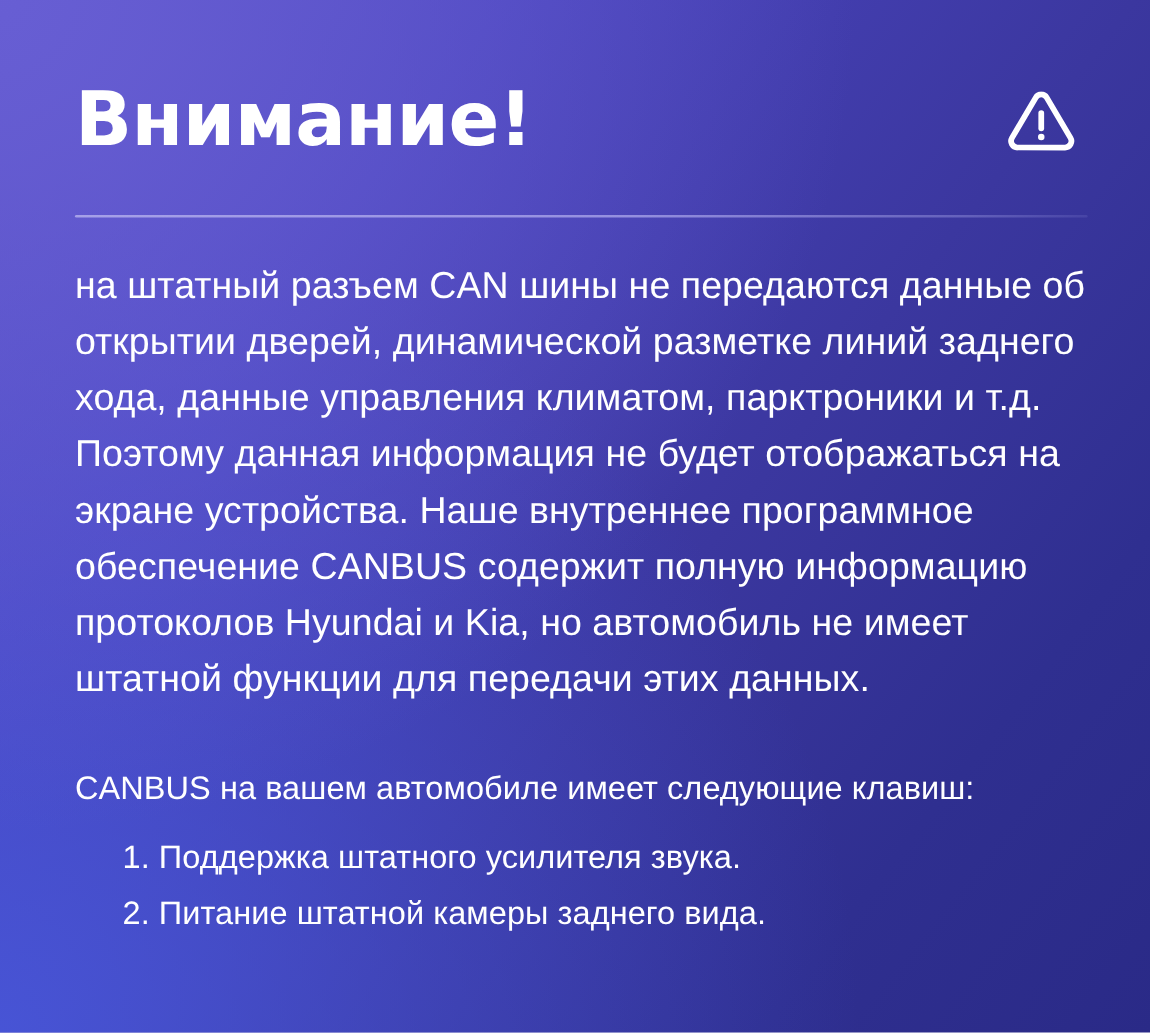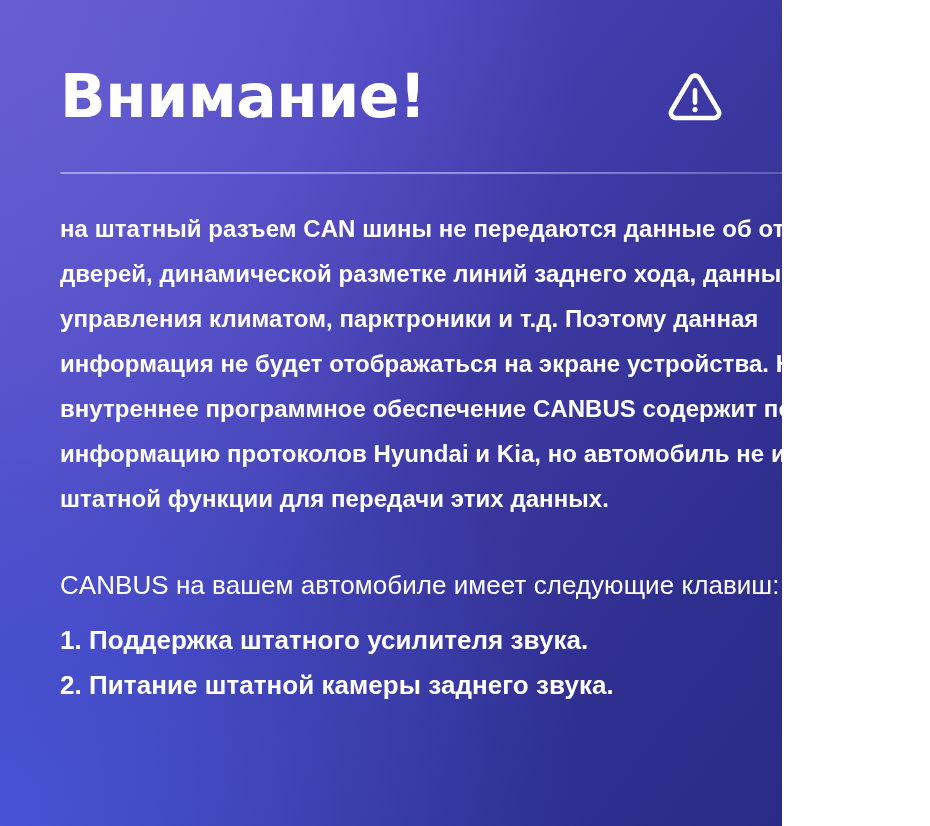--- a/index.html
+++ b/index.html
@@ -12,21 +12,21 @@
     width: 930px;
     height: 826px;
     overflow: hidden;
     font-family: "Liberation Sans", "DejaVu Sans", sans-serif;
     -webkit-font-smoothing: antialiased;
   }
 
   
   .banner {
     position: relative;
-    width: 782px;
+    width: 920px;
     height: 826px;
     box-sizing: border-box;
     background:
       radial-gradient(120% 130% at 0% 0%,
           rgba(104, 95, 212, 0.95) 0%,
           rgba(104, 95, 212, 0.55) 28%,
           rgba(104, 95, 212, 0.0) 62%),
       radial-gradient(110% 120% at 0% 100%,
           rgba(72, 88, 220, 0.85) 0%,
           rgba(72, 88, 220, 0.40) 34%,
@@ -91,23 +91,23 @@
   
   .content {
     position: absolute;
     left: 60px;
     top: 206px;
     width: 818px;
   }
 
   .intro-paragraph {
     margin: 0;
-    font-size: 24px;
+    font-size: 30px;
     line-height: 45px;
-    font-weight: 700;
+    font-weight: 400;
     color: #ffffff;
     letter-spacing: 0.05px;
   }
 
   .features-heading {
     margin: 47px 0 0 0;
     font-size: 26px;
     line-height: 34px;
     font-weight: 500;
     color: #ffffff;
@@ -116,24 +116,25 @@
 
   .features-list {
     list-style: none;
     margin: 16px 0 0 0;
     padding: 0;
   }
 
   .feature-item {
     font-size: 26px;
     line-height: 45px;
-    font-weight: 700;
+    font-weight: 400;
     color: #ffffff;
     letter-spacing: 0.05px;
     white-space: nowrap;
+    margin-left: 38px;
   }
 
   .feature-number {
     display: inline;
   }
 
   .feature-text {
     display: inline;
   }
 </style>
@@ -162,18 +163,18 @@
 
     <p class="features-heading">CANBUS на вашем автомобиле имеет следующие клавиш:</p>
 
     <ol class="features-list">
       <li class="feature-item">
         <span class="feature-number">1.</span>
         <span class="feature-text">Поддержка штатного усилителя звука.</span>
       </li>
       <li class="feature-item">
         <span class="feature-number">2.</span>
-        <span class="feature-text">Питание штатной камеры заднего звука.</span>
+        <span class="feature-text">Питание штатной камеры заднего вида.</span>
       </li>
     </ol>
 
   </div>
 </div>
 
 </body></html>

